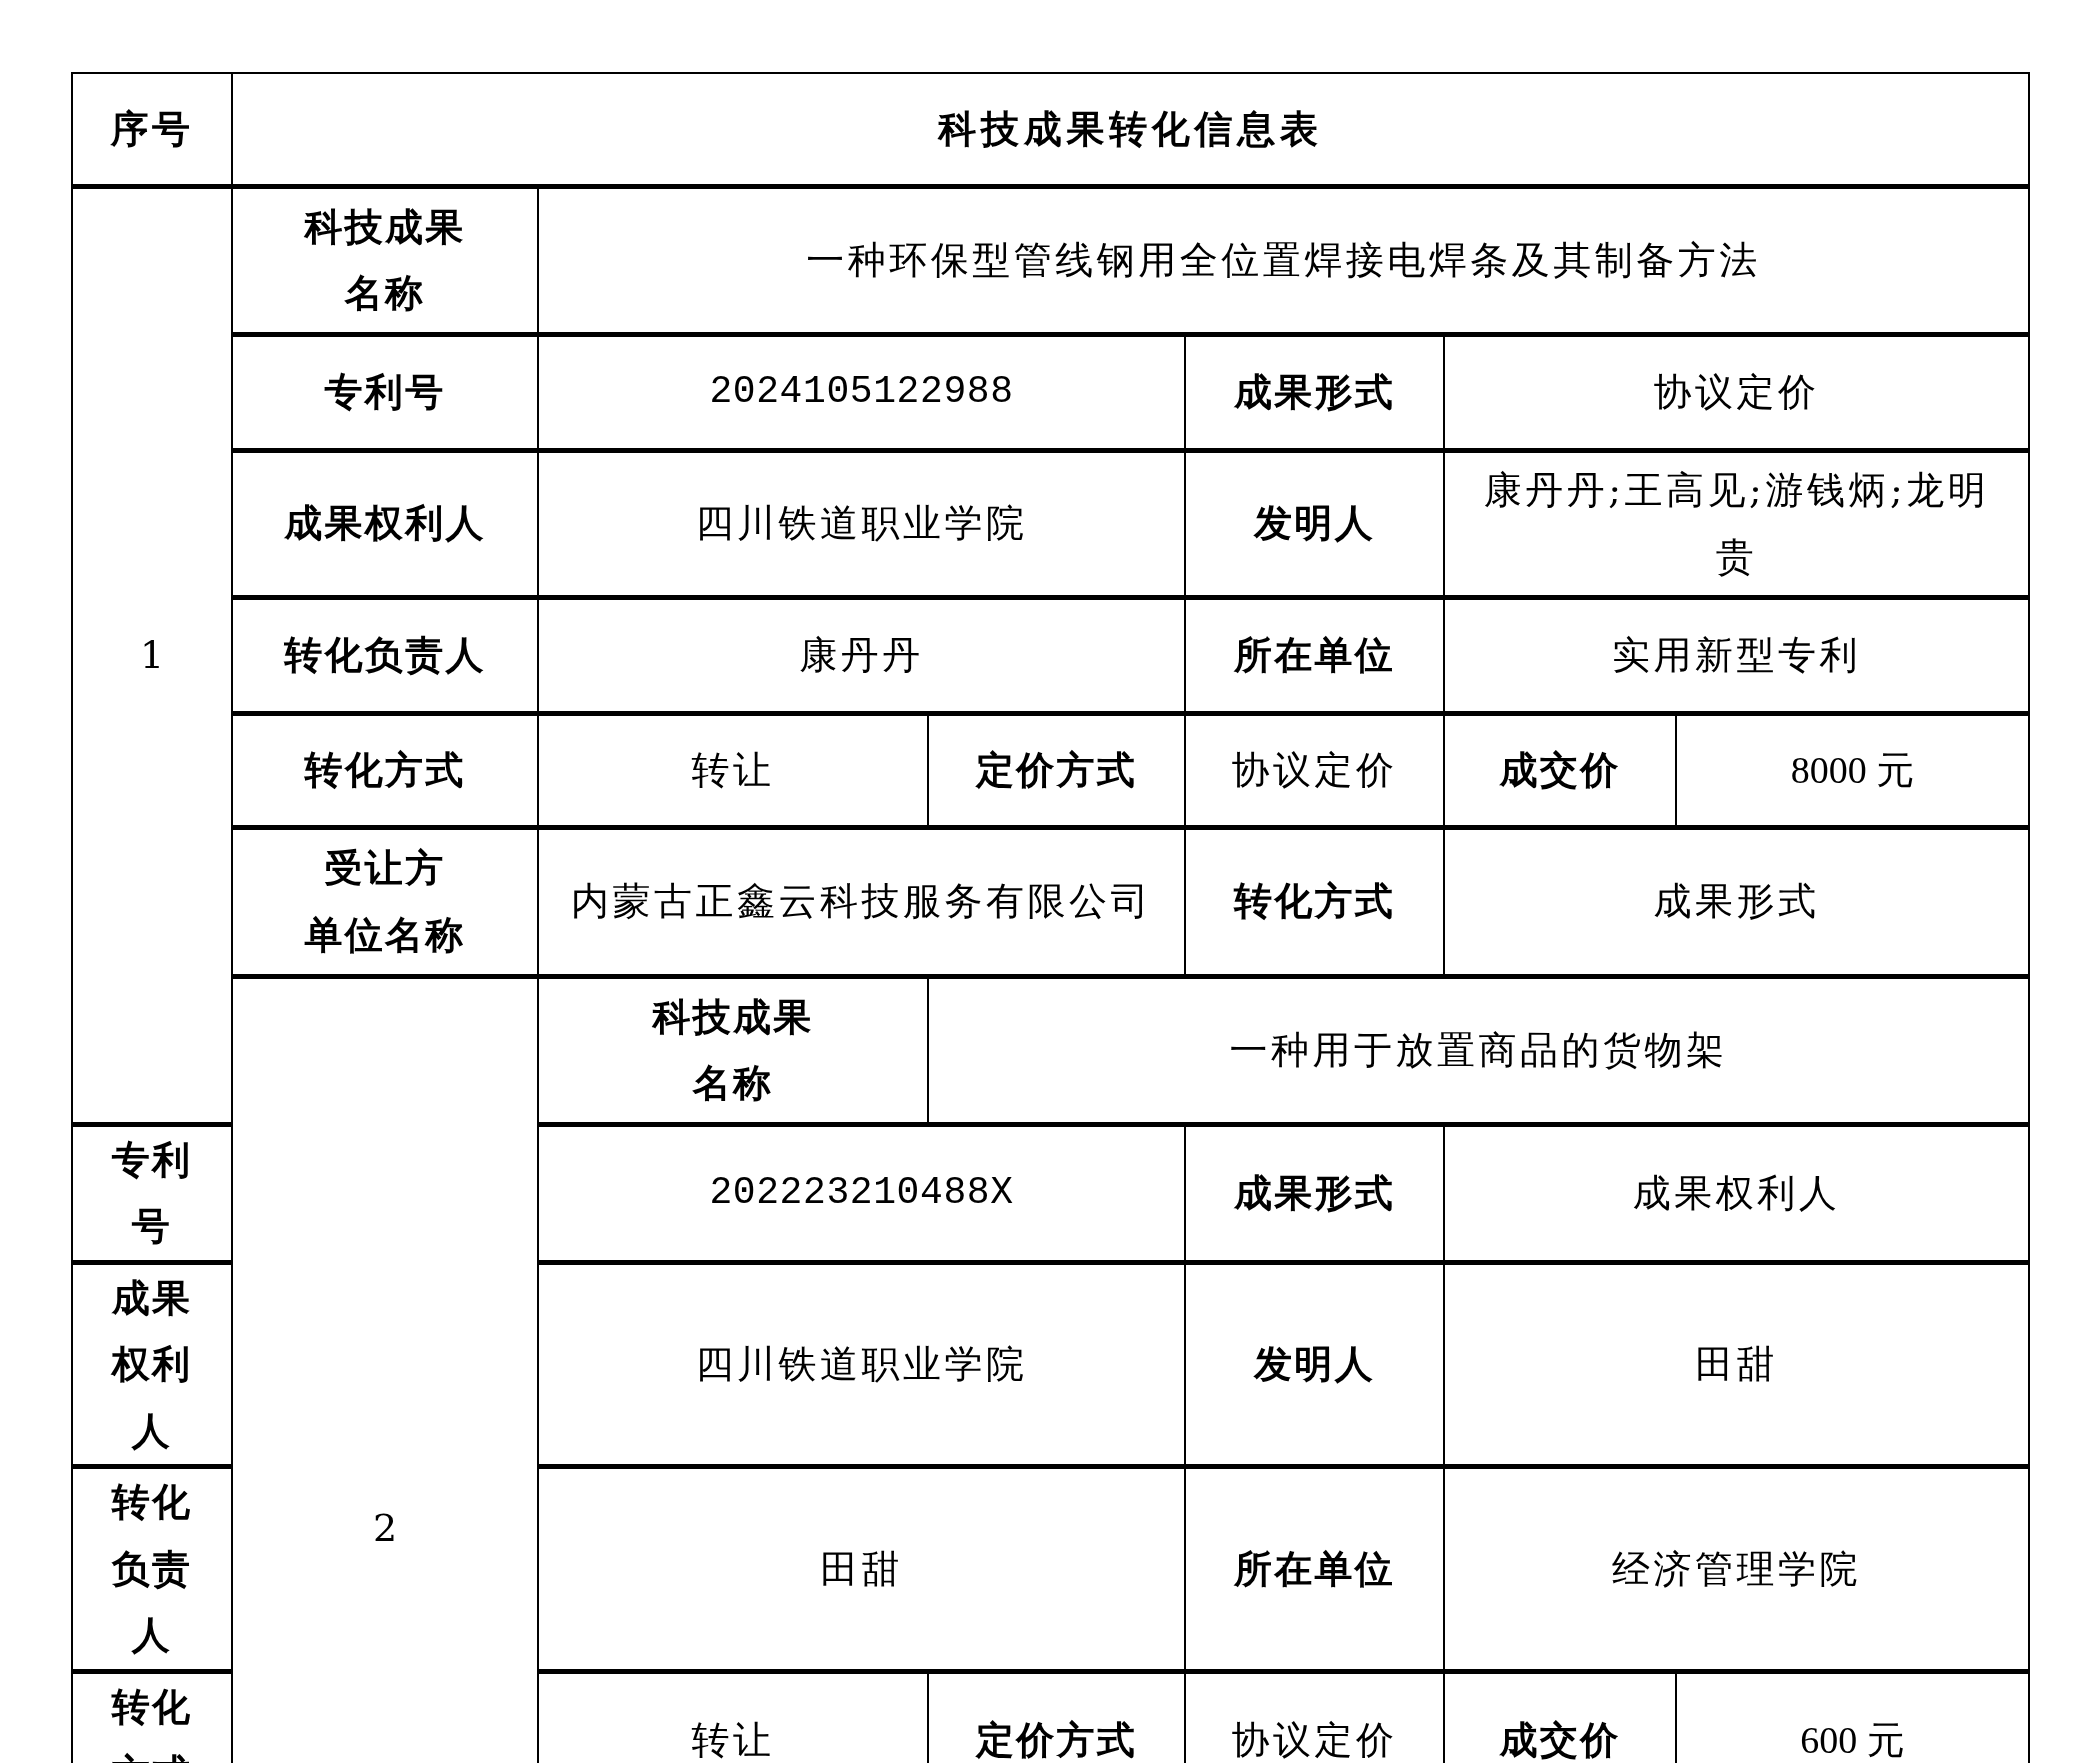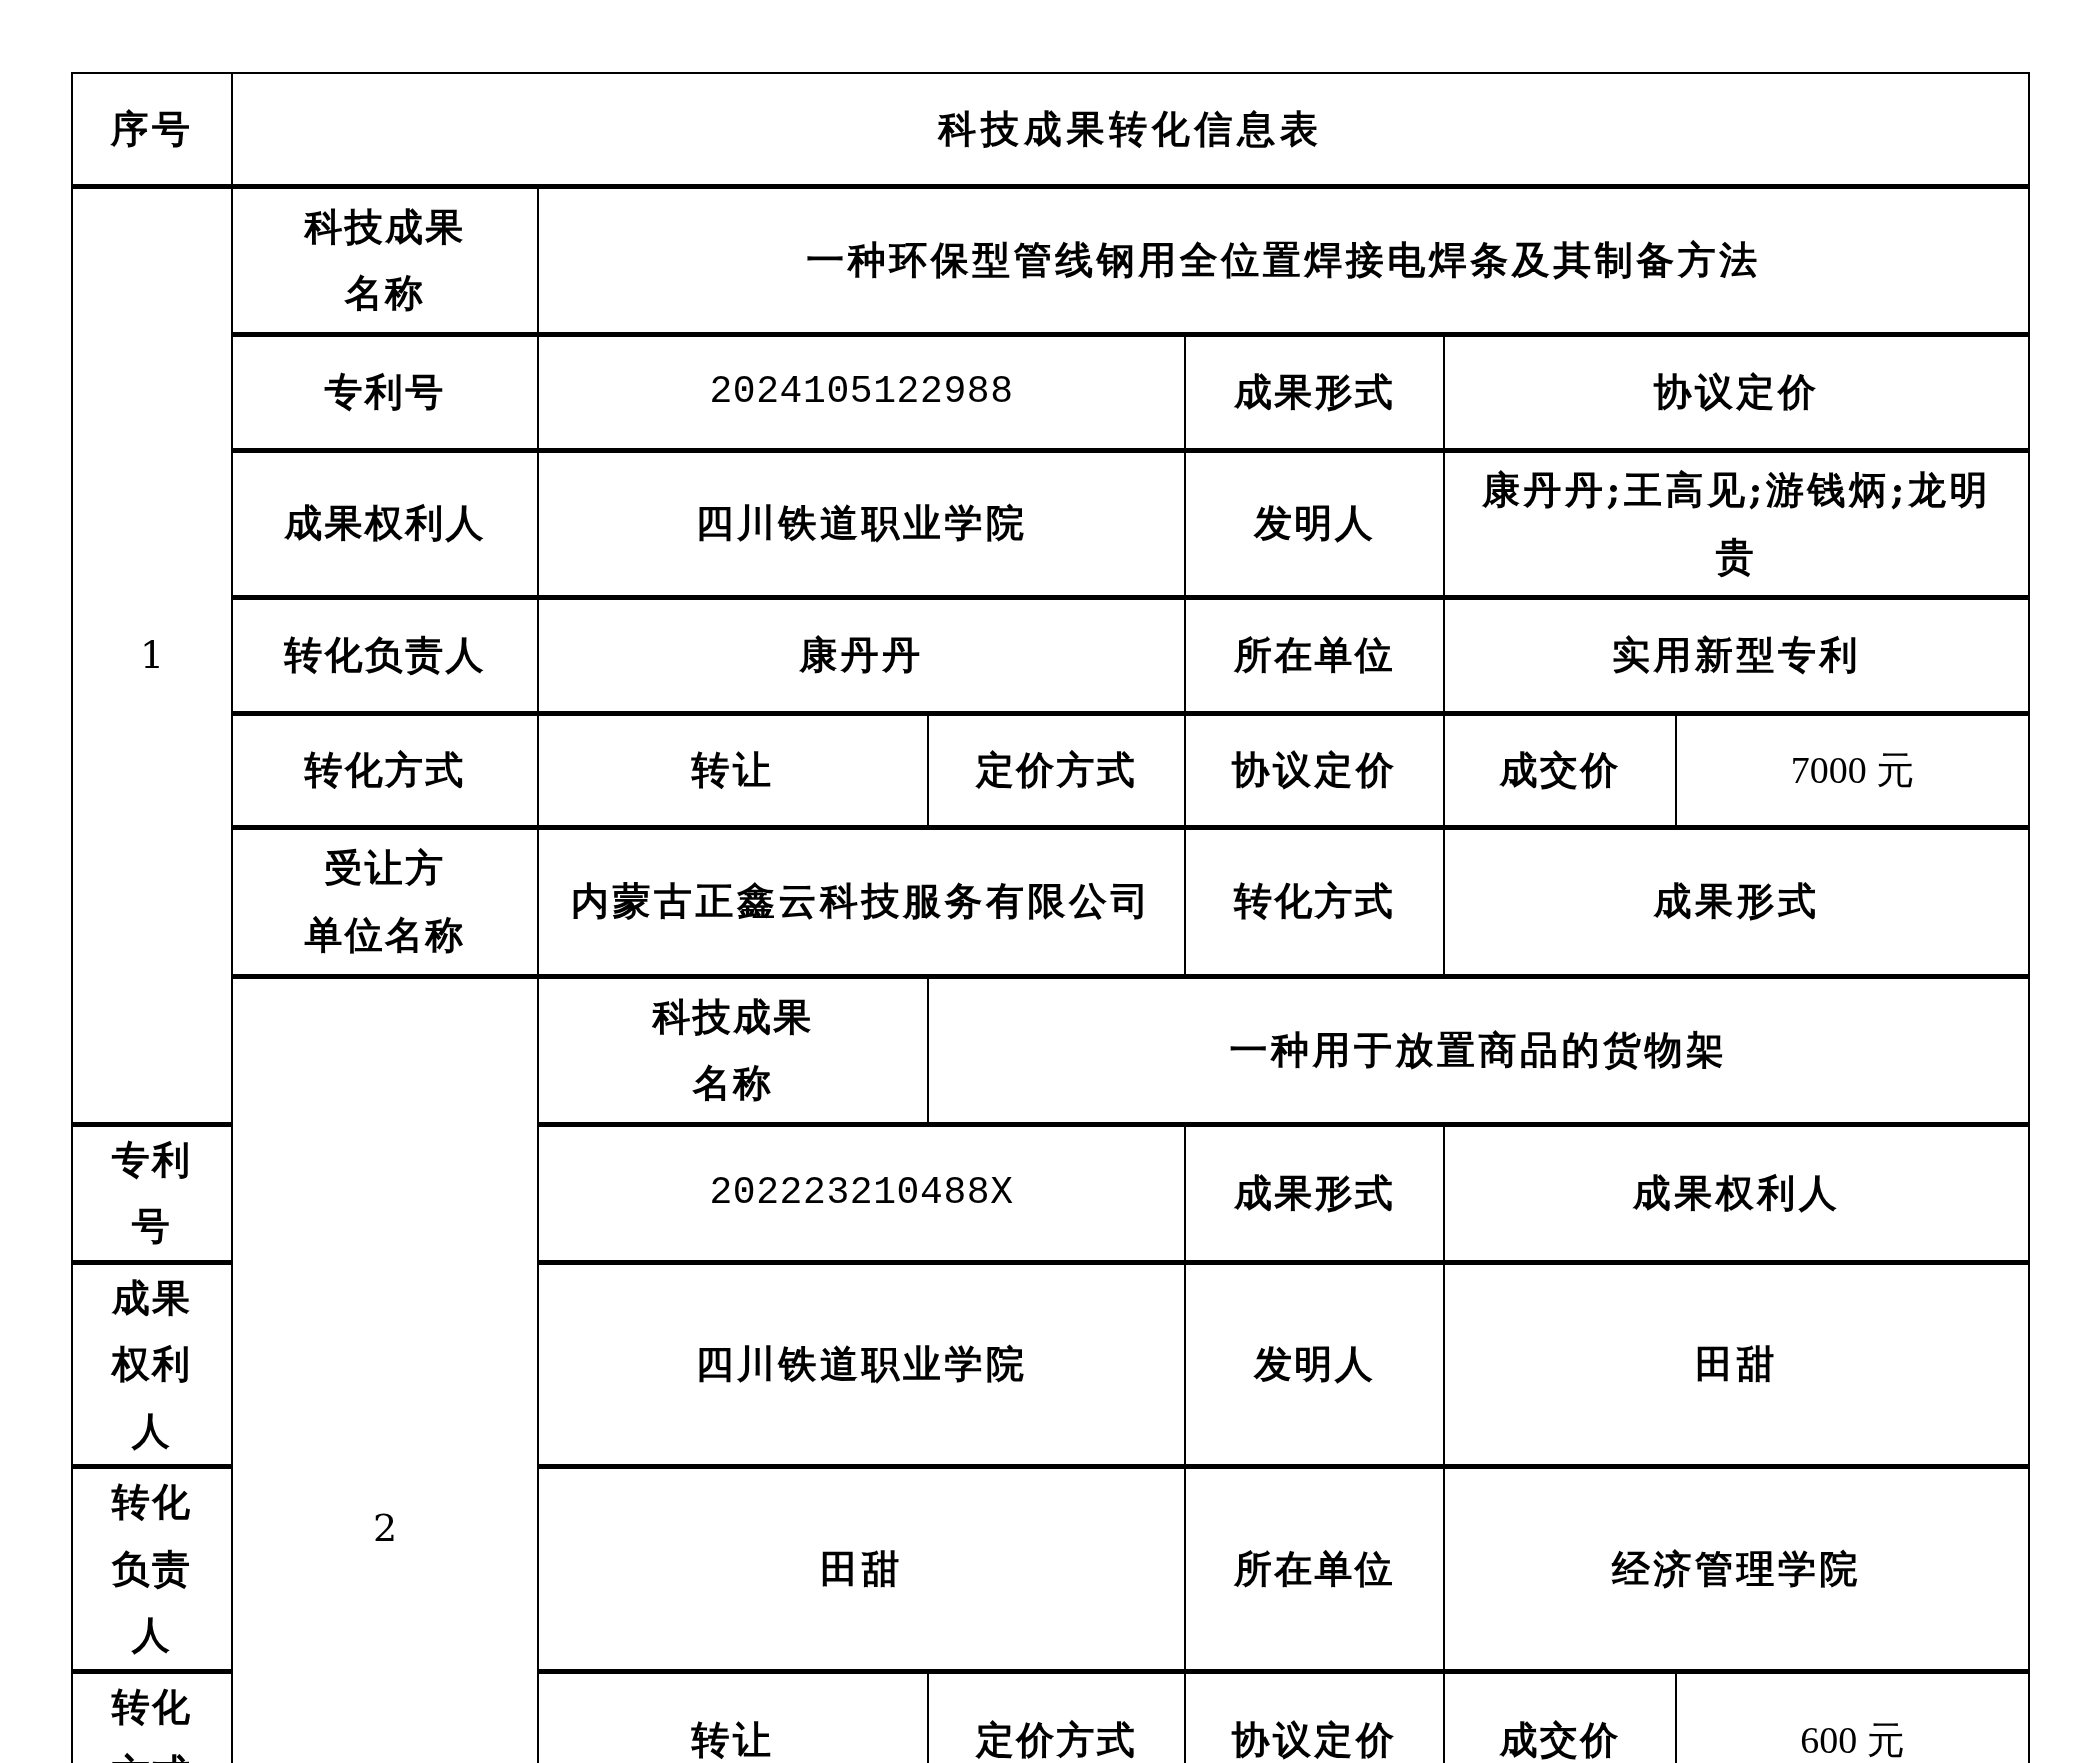--- a/index.html
+++ b/index.html
@@ -8,21 +8,21 @@
   table.info {
     position: absolute; left: 71px; top: 72px;
     width: 1957px; border-collapse: collapse; table-layout: fixed;
   }
   table.info td {
     border: 2.3px solid #000; text-align: center; vertical-align: middle;
     font-size: 38px; line-height: 1.75; padding: 0 20px; word-break: break-all;
   }
   table.info tr.bold-line td { border-top-width: 5.2px; }
   td.lbl { font-weight: bold; letter-spacing: 2.3px; }
-  td.val { font-weight: bold; letter-spacing: 3.5px; }
+  td.val { font-weight: normal; letter-spacing: 3.5px; }
   td.seq { font-weight: normal; font-size: 42px; }
   td.hdr { font-weight: bold; letter-spacing: 3.5px; }
   td.title { font-weight: bold; letter-spacing: 4.7px; }
   td.num { font-family: Liberation Mono, monospace; font-size: 47px; letter-spacing: 0.6px; }
   td.price { font-family: "Liberation Serif", "DejaVu Serif", serif; font-size: 45px; }
   .lbl-line { display: block; }
 </style>
 </head>
 <body>
 
@@ -68,21 +68,21 @@
     <td class="val" colspan="2">康丹丹</td>
     <td class="lbl">所在单位</td>
     <td class="val" colspan="2">实用新型专利</td>
   </tr>
   <tr class="bold-line" style="height:114px">
     <td class="lbl">转化方式</td>
     <td class="val">转让</td>
     <td class="lbl">定价方式</td>
     <td class="val">协议定价</td>
     <td class="lbl">成交价</td>
-    <td class="price">7000 元</td>
+    <td class="price">8000 元</td>
   </tr>
   <tr class="bold-line" style="height:149px">
     <td class="lbl">
       <span class="lbl-line">受让方</span>
       <span class="lbl-line">单位名称</span>
     </td>
     <td class="val" colspan="2">内蒙古正鑫云科技服务有限公司</td>
     <td class="lbl">转化方式</td>
     <td class="val" colspan="2">成果形式</td>
   </tr>

